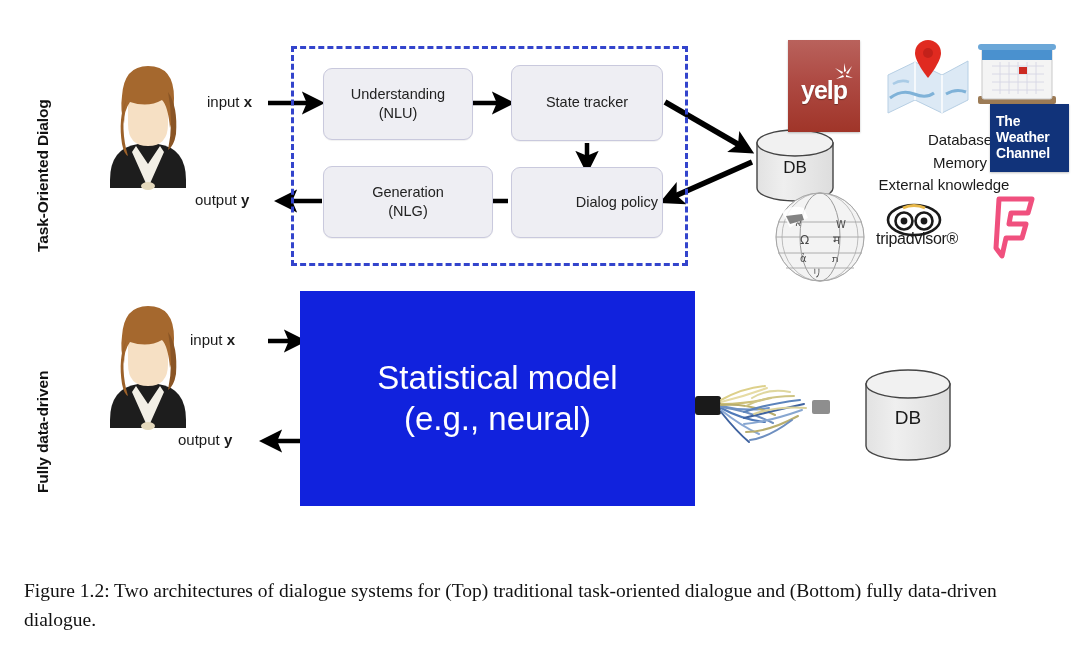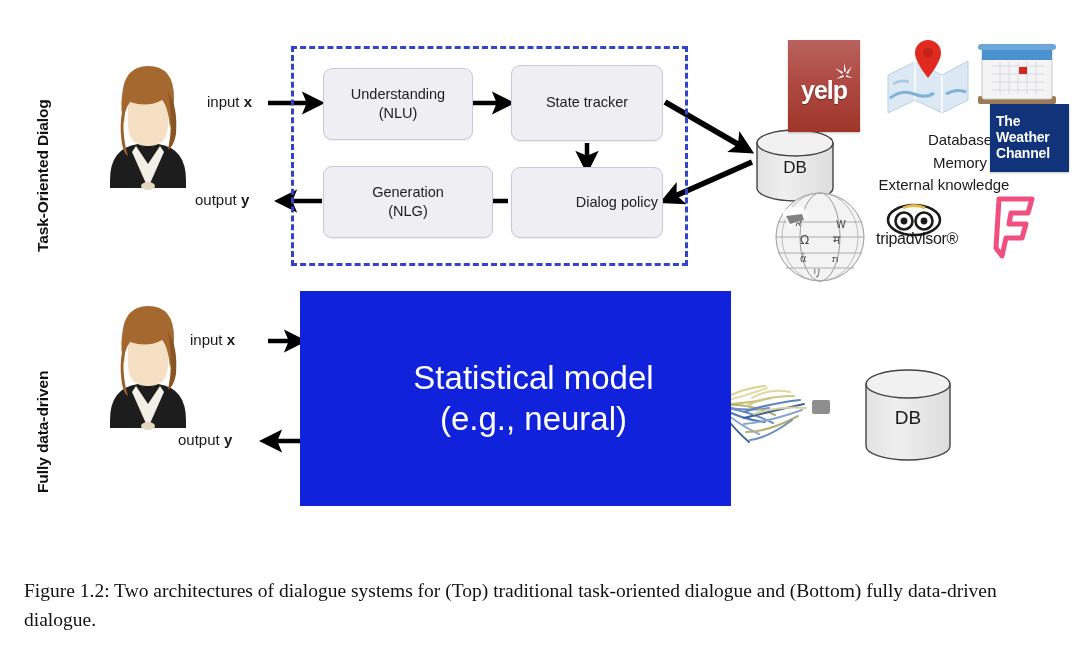--- a/index.html
+++ b/index.html
@@ -72,21 +72,20 @@
     position: absolute;
     background: #1122dd;
     display: flex;
     align-items: center;
     justify-content: center;
     text-align: center;
     color: #ffffff;
     font-size: 33px;
     line-height: 1.22;
     font-weight: 300;
-    padding-left: 36px;
   }
 
   
   .knowledge-text {
     position: absolute;
     text-align: center;
     font-size: 15px;
     line-height: 1.5;
     color: #1a1a1a;
     white-space: nowrap;

